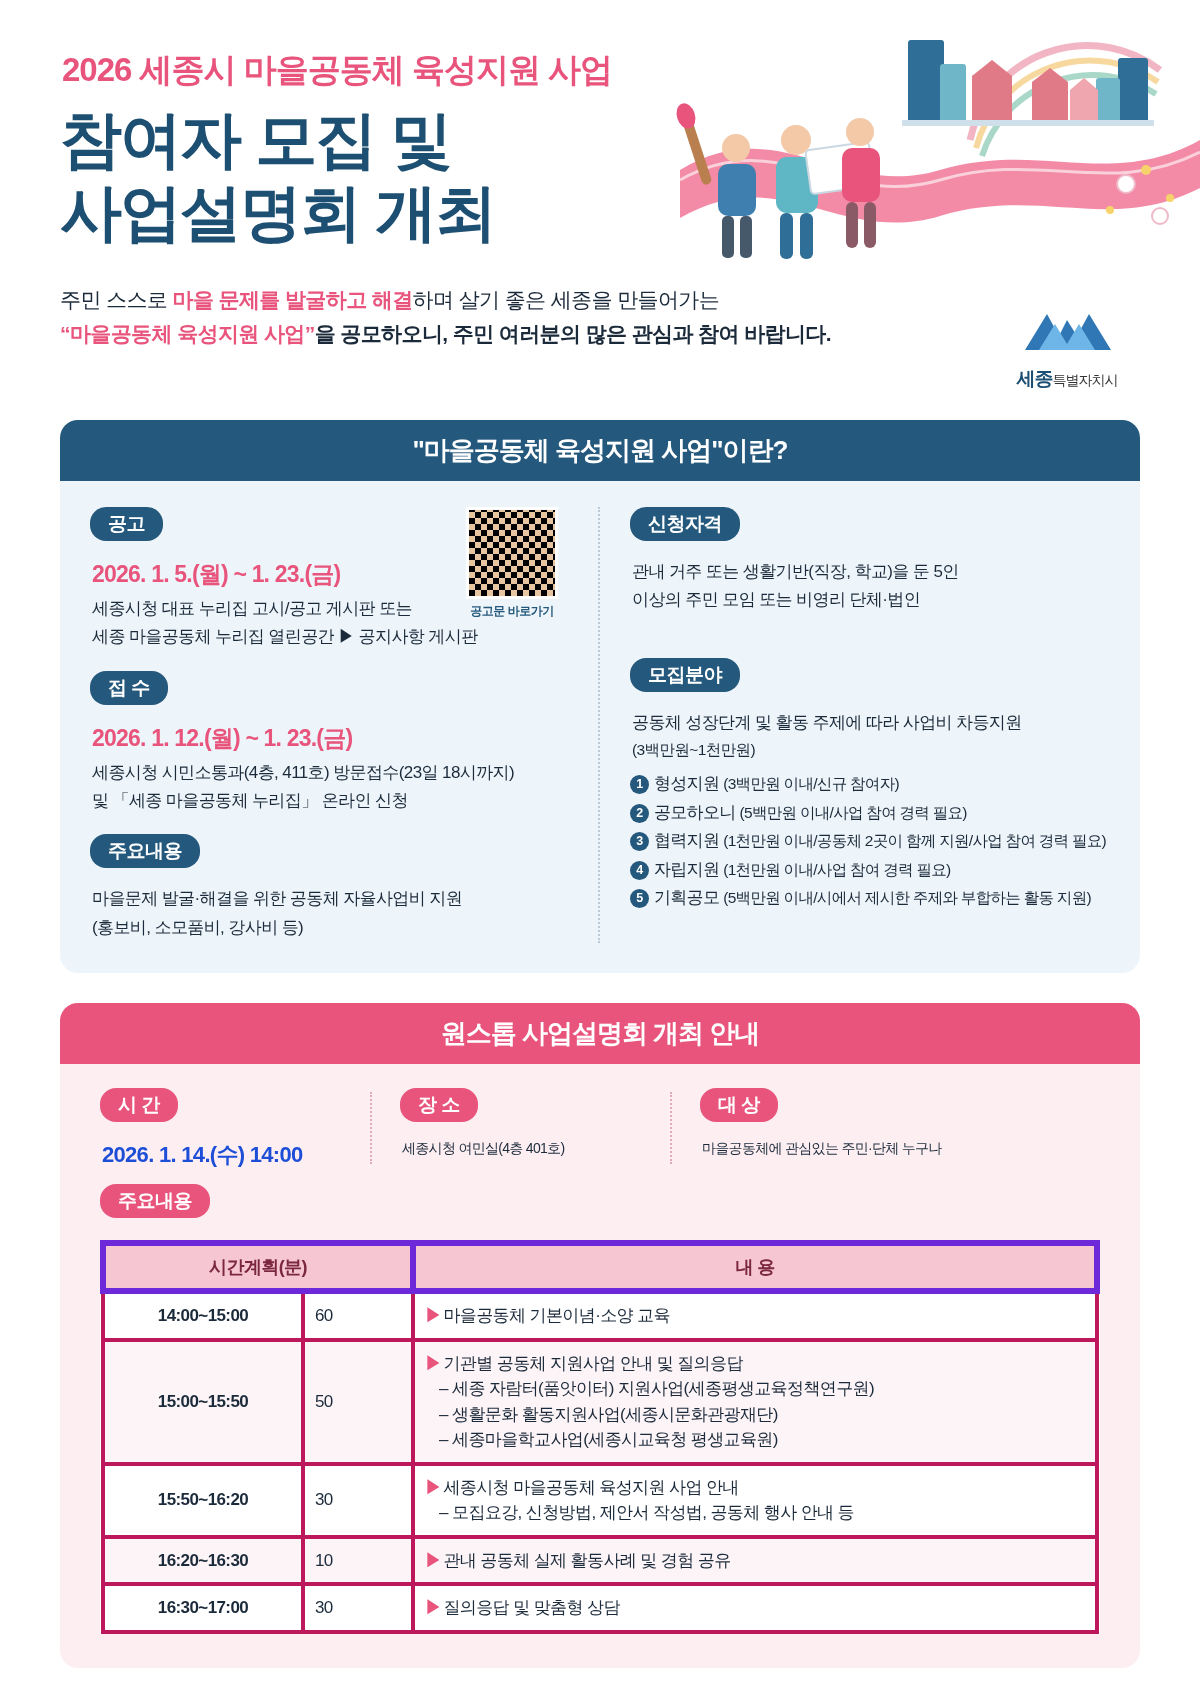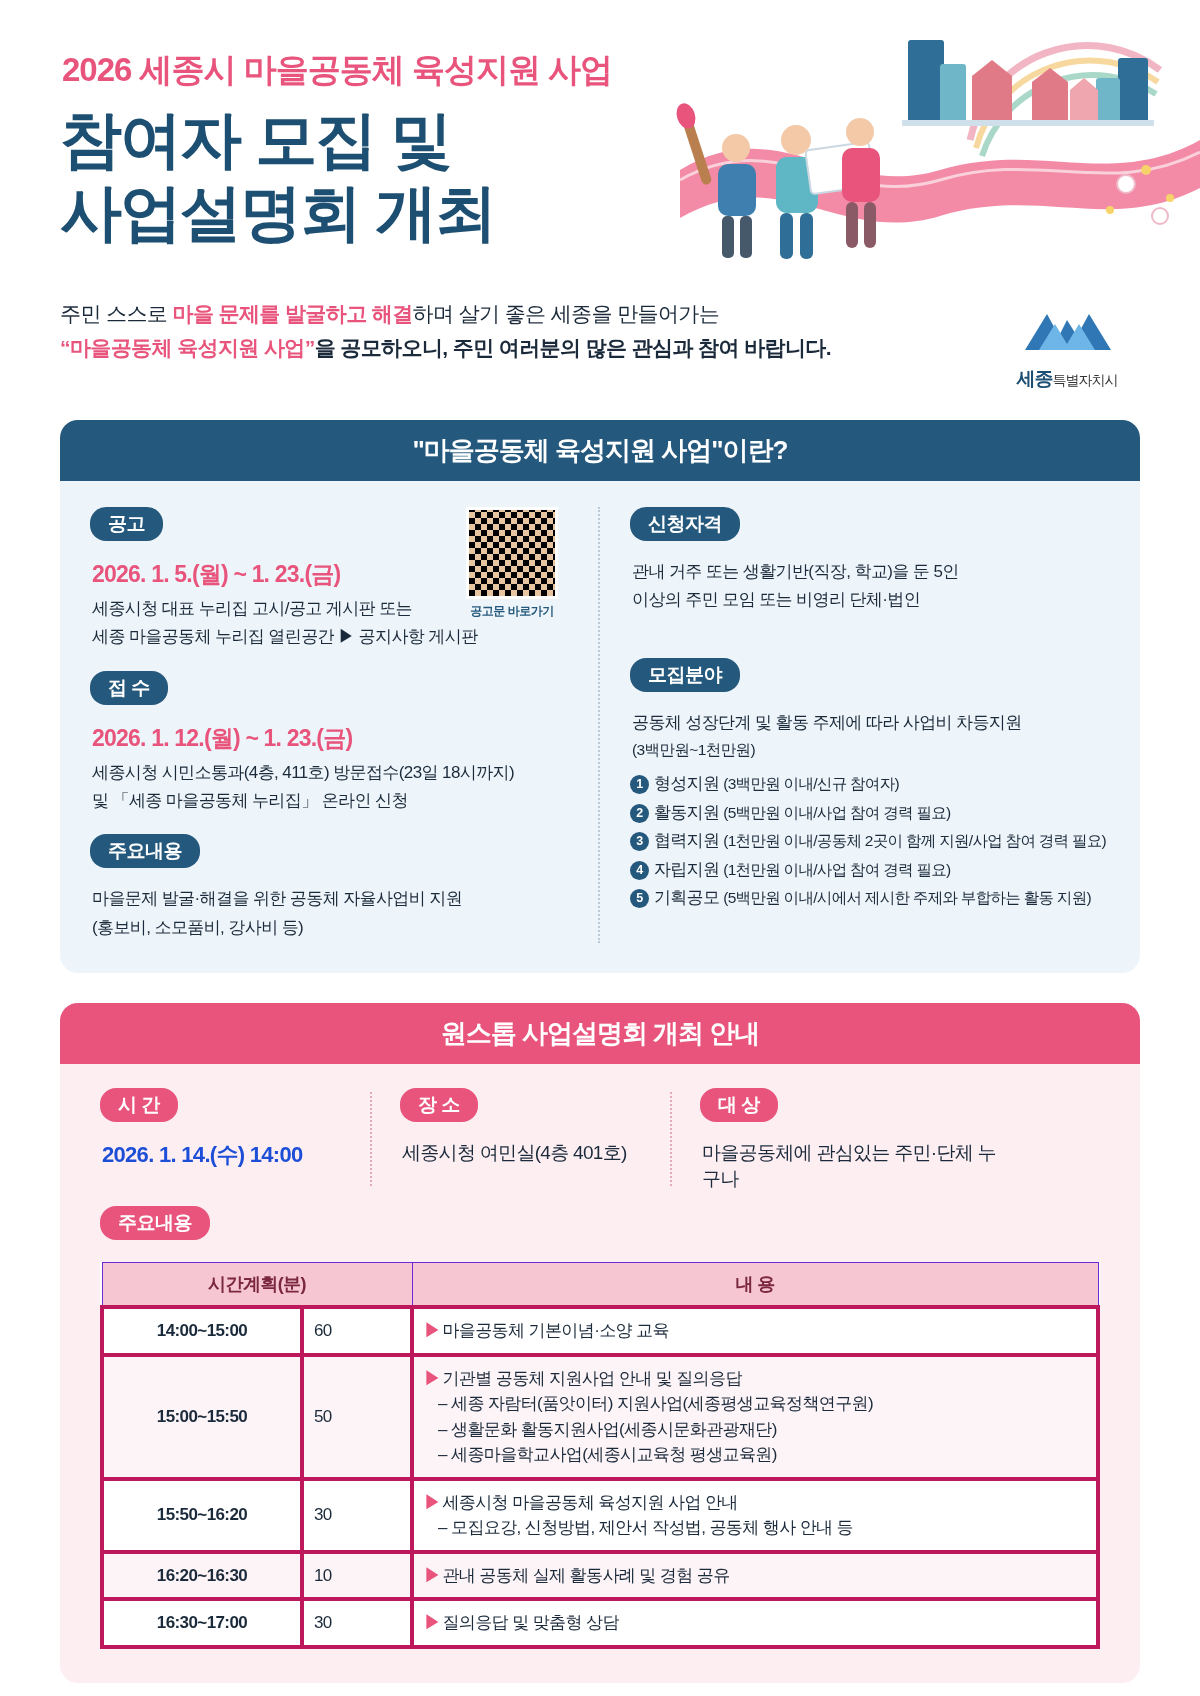--- a/index.html
+++ b/index.html
@@ -36,21 +36,21 @@
   }
   .title-main {
     font-size: 62px;
     font-weight: bold;
     color: #1d4f72;
     letter-spacing: -2px;
     line-height: 1.18;
     margin: 0;
   }
   .subtitle {
-    margin-top: 48px;
+    margin-top: 34px;
     font-size: 21px;
     line-height: 1.6;
     color: #1b2a3a;
     letter-spacing: -0.6px;
   }
   .subtitle .hl { color: #e8547c; font-weight: bold; }
   .subtitle .b { font-weight: bold; }
 
   
   .illus {
@@ -203,42 +203,42 @@
   .info-col.c1 { width: 270px; }
   .info-col.c2 { width: 300px; padding-left: 30px; }
   .info-col.c3 { width: 340px; padding-left: 30px; }
   .info-col.c2::before, .info-col.c3::before {
     content: "";
     position: absolute;
     left: 0; top: 4px; bottom: 6px;
     border-left: 2px dotted #e2a9bb;
   }
   .info-val {
-    font-size: 19px;
+    font-size: 14px;
     letter-spacing: -0.7px;
     margin-top: 8px;
     margin-left: 2px;
   }
   .info-val.pinkbold { color: #1d4ed8; font-weight: bold; font-size: 22px; }
 
   .sched-head { padding: 8px 40px 0 40px; }
 
   table.sched {
     width: calc(100% - 80px);
     margin: 12px 40px 34px 40px;
     border-collapse: collapse;
     background: #fff;
     font-size: 17px;
   }
   table.sched th {
     background: #f6c6d3;
     color: #7b2740;
     font-weight: bold;
     padding: 9px 0;
-    border: 1px solid #6d28d9;
+    border: 6px solid #6d28d9;
     font-size: 18px;
     letter-spacing: -0.6px;
     margin-top: 20px;
   }
   table.sched td {
     border: 4px solid #be185d;
     padding: 9px 10px;
     letter-spacing: -0.6px;
     line-height: 1.5;
     vertical-align: middle;
@@ -397,21 +397,21 @@
 
           <div>
             <span class="pill">모집분야</span>
             <p class="body-text" style="margin-top:8px;">공동체 성장단계 및 활동 주제에 따라 사업비 차등지원</p>
             <p class="body-text sm">(3백만원~1천만원)</p>
             <ol class="numlist">
               <li>
                 <span class="num">1</span><span>형성지원</span> <span class="sm">(3백만원 이내/신규 참여자)</span>
               </li>
               <li>
-                <span class="num">2</span><span>활동지원</span> <span class="sm">(5백만원 이내/사업 참여 경력 필요)</span>
+                <span class="num">2</span><span>공모하오니</span> <span class="sm">(5백만원 이내/사업 참여 경력 필요)</span>
               </li>
               <li>
                 <span class="num">3</span><span>협력지원</span> <span class="sm">(1천만원 이내/공동체 2곳이 함께 지원/사업 참여 경력 필요)</span>
               </li>
               <li>
                 <span class="num">4</span><span>자립지원</span> <span class="sm">(1천만원 이내/사업 참여 경력 필요)</span>
               </li>
               <li>
                 <span class="num">5</span><span>기획공모</span> <span class="sm">(5백만원 이내/시에서 제시한 주제와 부합하는 활동 지원)</span>
               </li>

